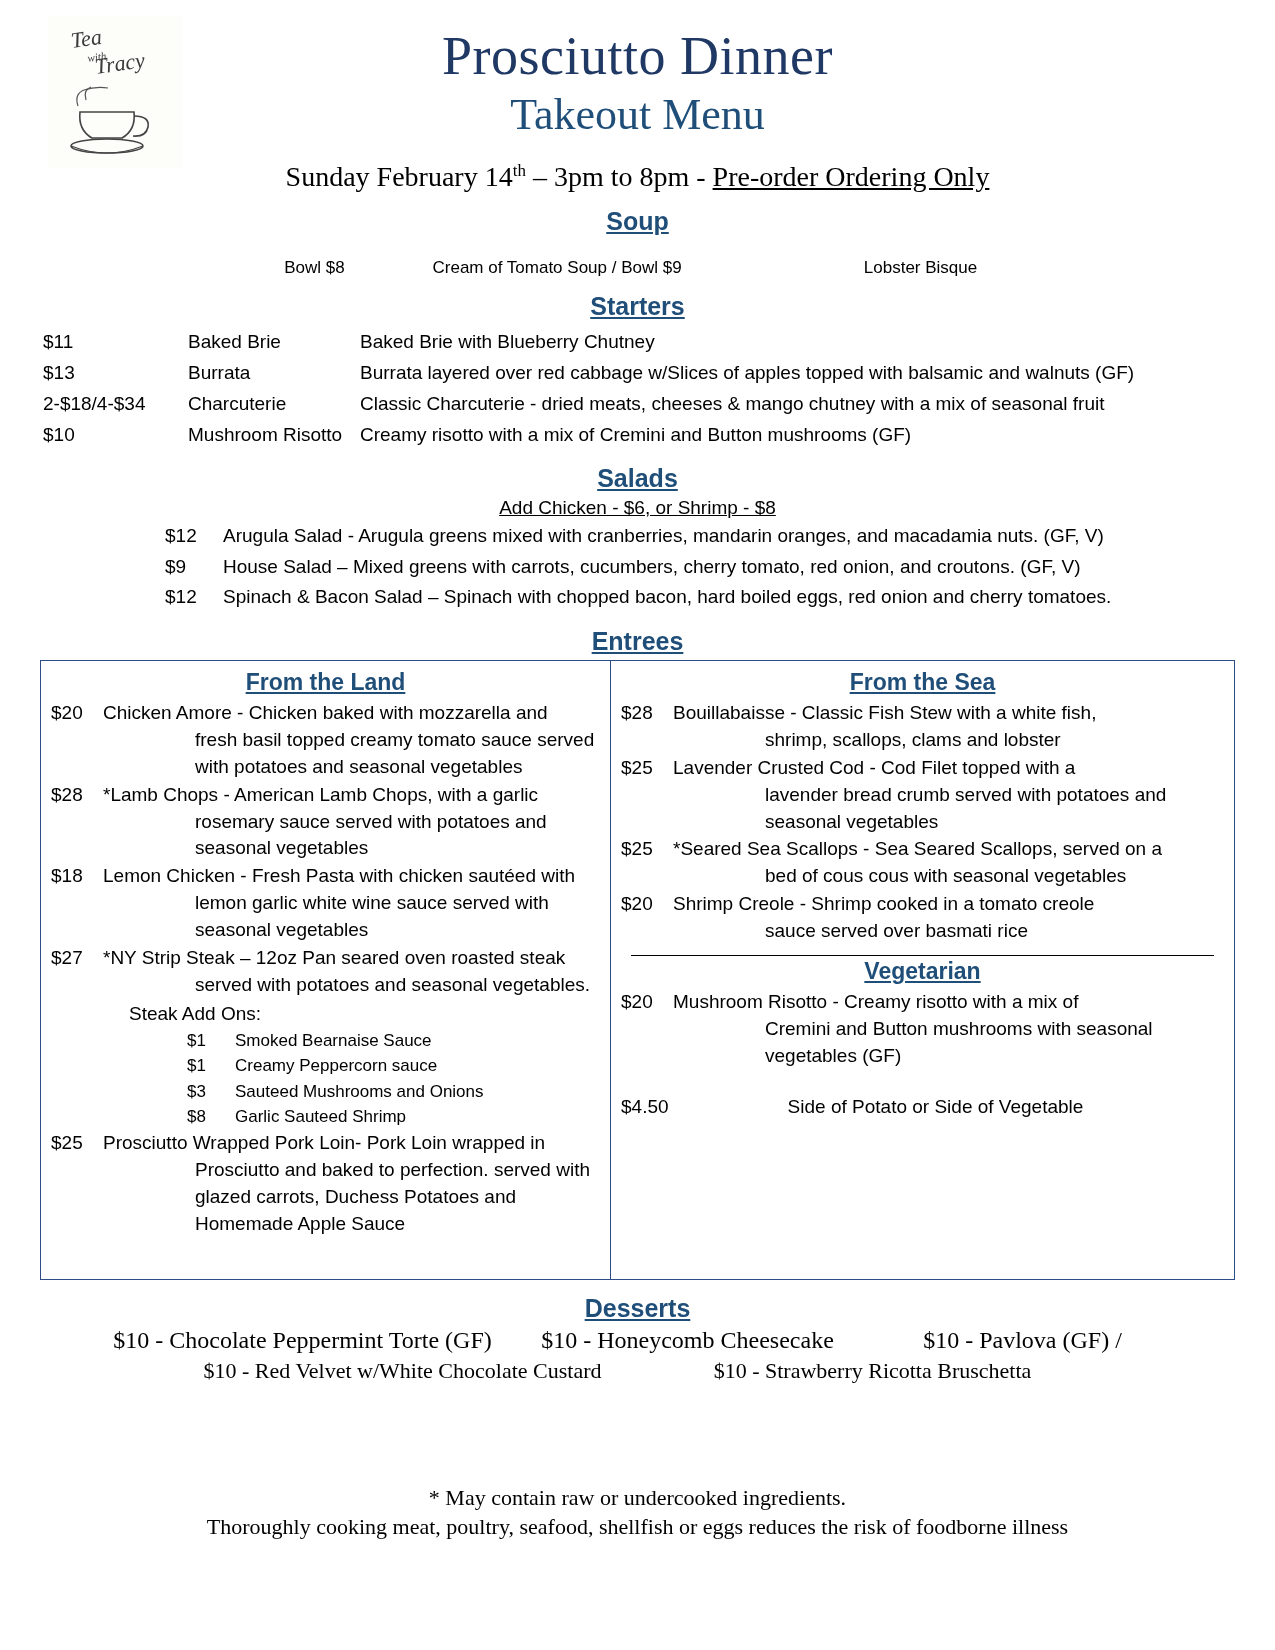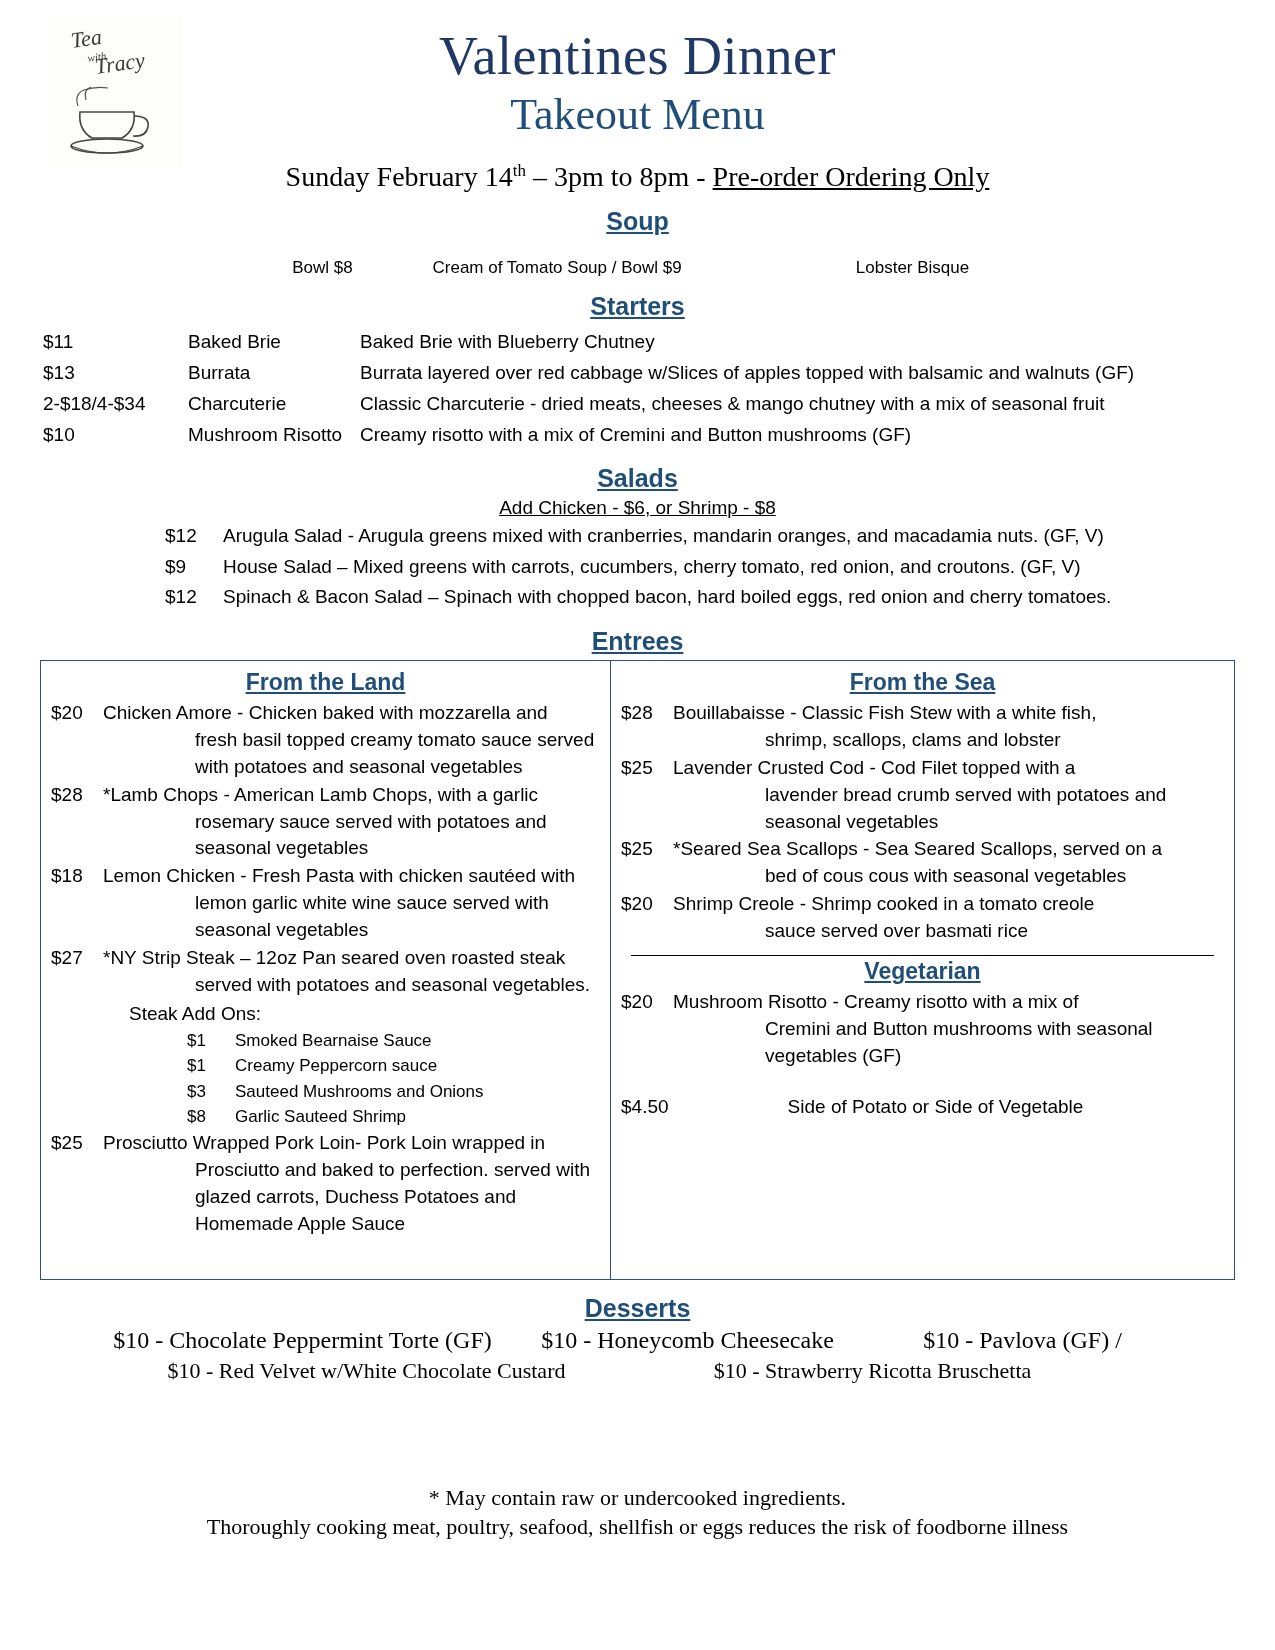--- a/index.html
+++ b/index.html
@@ -71,21 +71,21 @@
     color: #1f4e79;
     text-decoration: underline;
     margin-top: 14px;
     margin-bottom: 4px;
   }
 
   
   .soup-row {
     display: flex;
     justify-content: center;
-    gap: 0px;
+    gap: 8px;
     font-size: 17px;
     margin-top: 22px;
   }
   .soup-row .c1 { width: 220px; text-align: center; }
   .soup-row .c2 { width: 330px; text-align: left; }
   .soup-row .c3 { width: 300px; text-align: center; }
 
   
   .starters { margin-top: 6px; }
   .starter-row {
@@ -185,21 +185,21 @@
   .dessert-line .d1 { width: 400px; text-align: center; }
   .dessert-line .d2 { width: 370px; text-align: center; }
   .dessert-line .d3 { width: 300px; text-align: center; }
   .dessert-line2 {
     font-family: "Liberation Serif", serif;
     font-size: 22px;
     display: flex;
     justify-content: center;
     margin-top: 4px;
   }
-  .dessert-line2 .e1 { width: 470px; text-align: left; }
+  .dessert-line2 .e1 { width: 470px; text-align: center; }
   .dessert-line2 .e2 { width: 470px; text-align: center; }
 
   
   .footer {
     position: absolute;
     left: 0; right: 0;
     bottom: 108px;
     text-align: center;
     font-family: "Liberation Serif", serif;
     font-size: 22px;
@@ -218,21 +218,21 @@
       <text x="48" y="58" font-family="Liberation Serif, serif" font-size="22" font-style="italic" fill="#3a3a3a" transform="rotate(-8 48 58)">Tracy</text>
       <path d="M30 90 q-4 -12 6 -16 q12 -4 24 -2" stroke="#555" stroke-width="1.2" fill="none"></path>
       <path d="M38 84 q-3 -10 5 -13" stroke="#555" stroke-width="1.2" fill="none"></path>
       <path d="M32 96 h54 q2 18 -12 26 h-30 q-14 -8 -12 -26 z" stroke="#444" stroke-width="1.6" fill="none"></path>
       <path d="M86 100 q16 0 14 11 q-2 10 -15 9" stroke="#444" stroke-width="1.6" fill="none"></path>
       <ellipse cx="59" cy="130" rx="36" ry="7" stroke="#444" stroke-width="1.6" fill="none"></ellipse>
       <path d="M23 130 q36 14 72 0" stroke="#444" stroke-width="1.2" fill="none"></path>
     </svg>
   </div>
 
-  <div class="title-main">Valentines Dinner</div>
+  <div class="title-main">Prosciutto Dinner</div>
   <div class="title-sub">Takeout Menu</div>
 
   <div class="date-line">
     <span>Sunday February 14</span><sup>th</sup><span> – 3pm to 8pm - </span><span class="u">Pre-order Ordering Only</span>
   </div>
 
   <div class="sec-head">Soup</div>
   <div class="soup-row">
     <div class="c1">Bowl $8</div>
     <div class="c2">Cream of Tomato Soup / Bowl $9</div>

